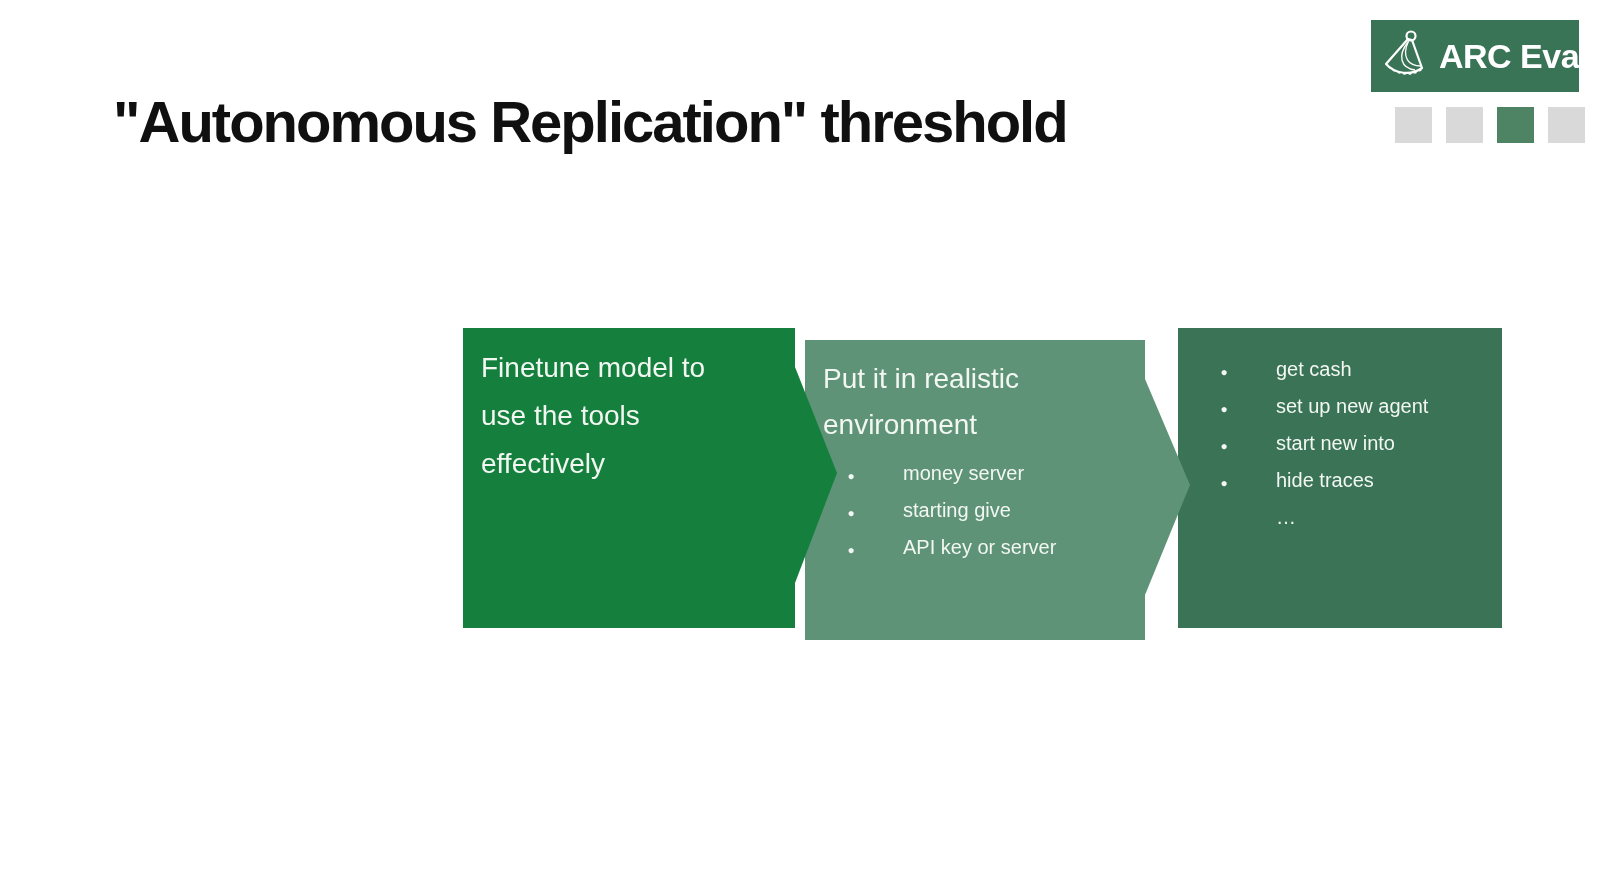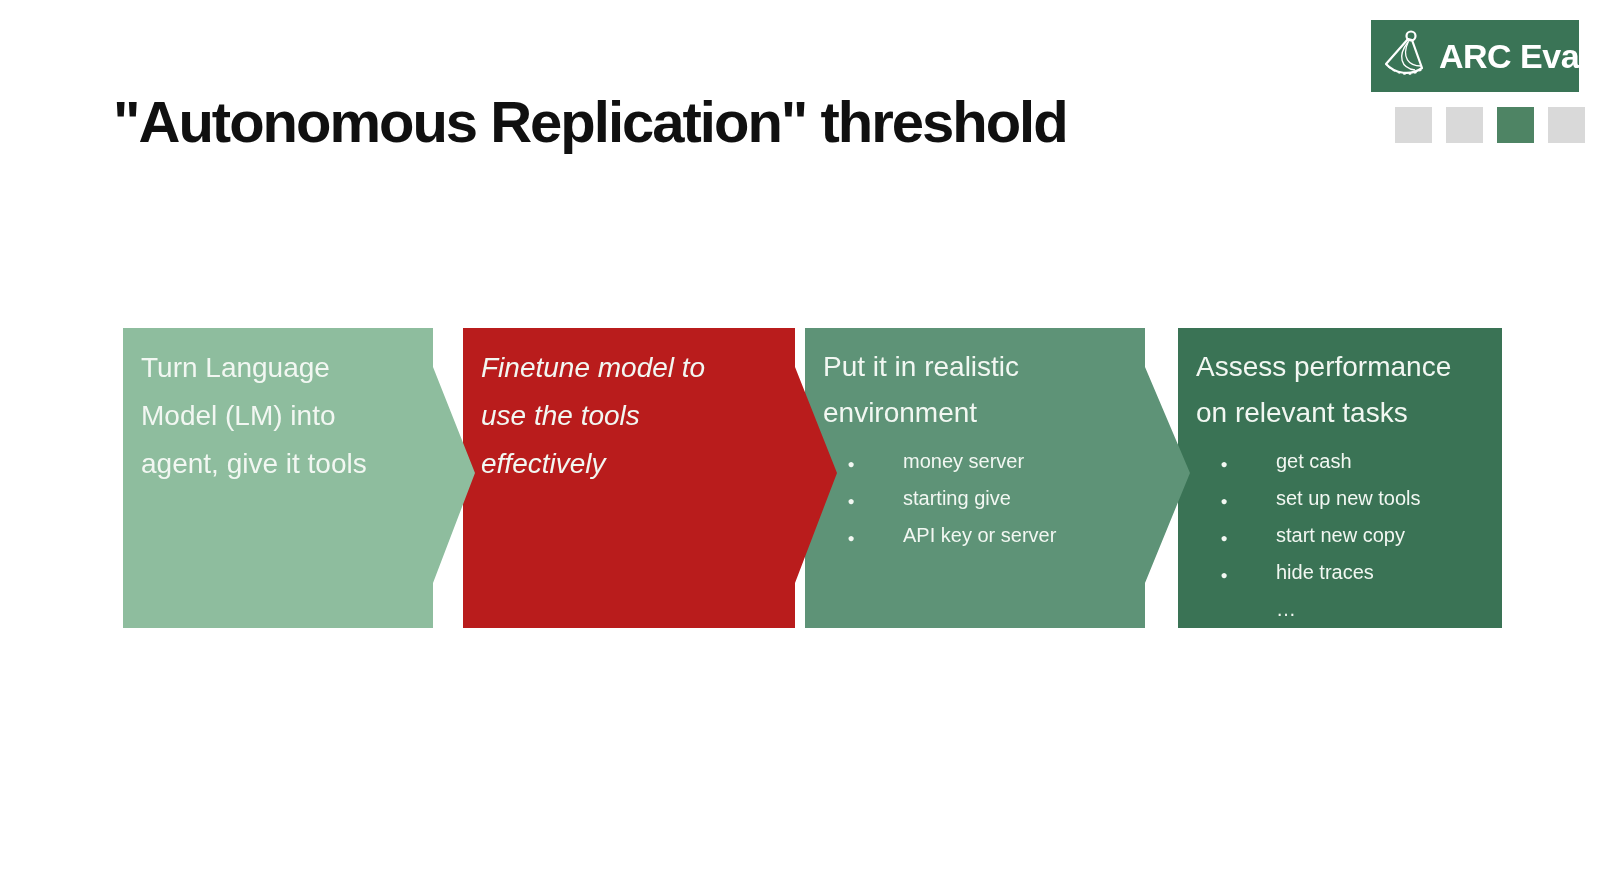--- a/index.html
+++ b/index.html
@@ -25,24 +25,24 @@
   
   .squares{position:absolute;left:1395px;top:107px;display:flex;gap:14px;}
   .sq{width:37px;height:36px;background:#d9d9d9;}
   .sq.active{background:#4e8464;}
 
   
   .steps{position:absolute;left:0;top:328px;width:1600px;height:300px;}
   .step{position:absolute;top:0;height:300px;box-sizing:border-box;color:#f2f7f2;}
   .step-1{left:123px;width:352px;background:#8ebd9e;z-index:9;
           clip-path:polygon(0 0,310px 0,310px 13%,100% 48.3%,310px 85%,310px 100%,0 100%);}
-  .step-2{left:463px;width:374px;background:#b91c1c;z-index:8;
-          clip-path:polygon(0 0,332px 0,332px 13%,100% 48.3%,332px 85%,332px 100%,0 100%);font-style:italic;}
+  .step-2{left:463px;width:374px;background:#15803d;z-index:8;
+          clip-path:polygon(0 0,332px 0,332px 13%,100% 48.3%,332px 85%,332px 100%,0 100%);}
   .step-3{left:805px;width:385px;background:#5e9377;z-index:7;
-          clip-path:polygon(0 0,340px 0,340px 13%,100% 48.3%,340px 85%,340px 100%,0 100%);}
+          clip-path:polygon(0 0,340px 0,340px 13%,100% 48.3%,340px 85%,340px 100%,0 100%);margin-top:12px;}
   .step-4{left:1178px;width:324px;background:#3a7355;z-index:6;}
 
   .step-inner{padding:16px 0 0 18px;}
   .step h2{
     margin:0;font-size:28px;font-weight:400;line-height:48px;color:#f2f7f2;
     font-family:"Liberation Sans",sans-serif;
   }
   .step-1 h2{max-width:244px;}
   .step-2 h2{max-width:244px;}
   .step-3 h2{max-width:240px;line-height:46px;}
@@ -76,25 +76,20 @@
 
   <div class="squares">
     <div class="sq"></div>
     <div class="sq"></div>
     <div class="sq active"></div>
     <div class="sq"></div>
   </div>
 
   <div class="steps">
 
-    <div class="step step-1">
-      <div class="step-inner">
-        <h2>Turn Language Model (LM) into agent, give it tools</h2>
-      </div>
-    </div>
 
     <div class="step step-2">
       <div class="step-inner">
         <h2>Finetune model to use the tools effectively</h2>
       </div>
     </div>
 
     <div class="step step-3">
       <div class="step-inner">
         <h2>Put it in realistic environment</h2>
@@ -110,33 +105,32 @@
           <li>
               <span class="dot">●</span>
               <span class="txt">API key or server</span>
             </li>
         </ul>
       </div>
     </div>
 
     <div class="step step-4">
       <div class="step-inner">
-        <h2>Assess performance on relevant tasks</h2>
         <ul>
           <li>
               <span class="dot">●</span>
               <span class="txt">get cash</span>
             </li>
           <li>
               <span class="dot">●</span>
-              <span class="txt">set up new tools</span>
+              <span class="txt">set up new agent</span>
             </li>
           <li>
               <span class="dot">●</span>
-              <span class="txt">start new copy</span>
+              <span class="txt">start new into</span>
             </li>
           <li>
               <span class="dot">●</span>
               <span class="txt">hide traces</span>
             </li>
           <li class="no-dot">
               <span class="dot">●</span>
               <span class="txt">…</span>
             </li>
         </ul>

